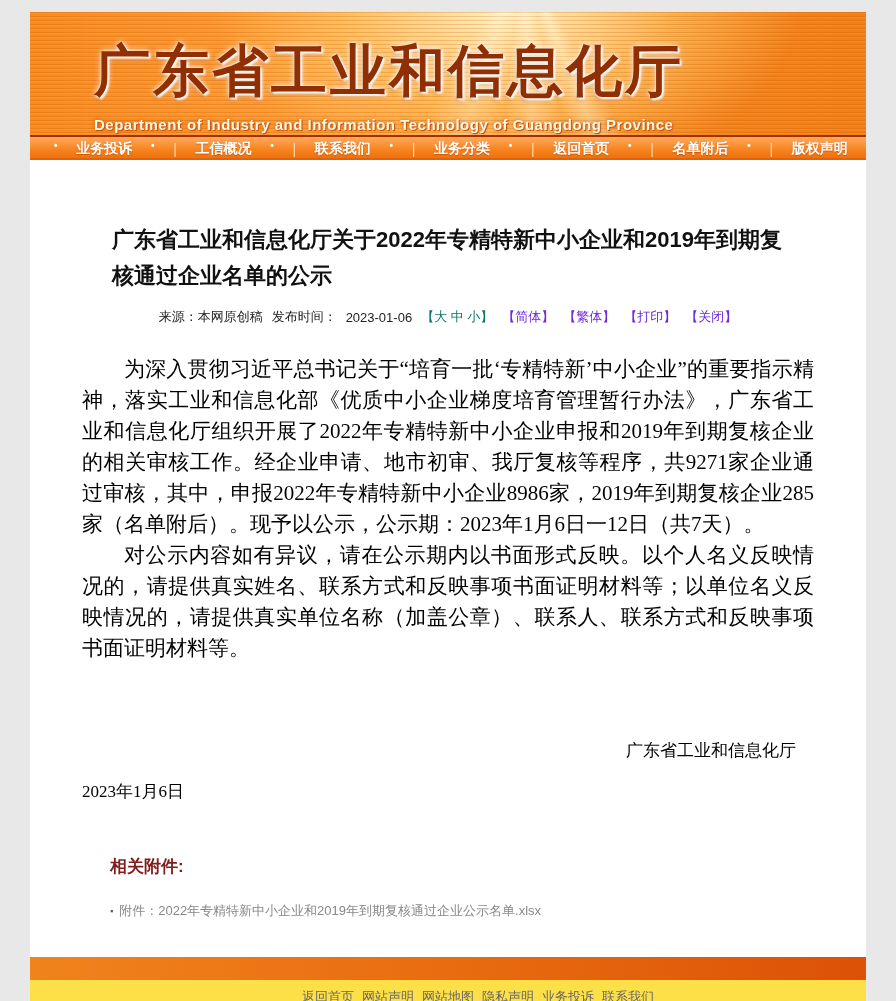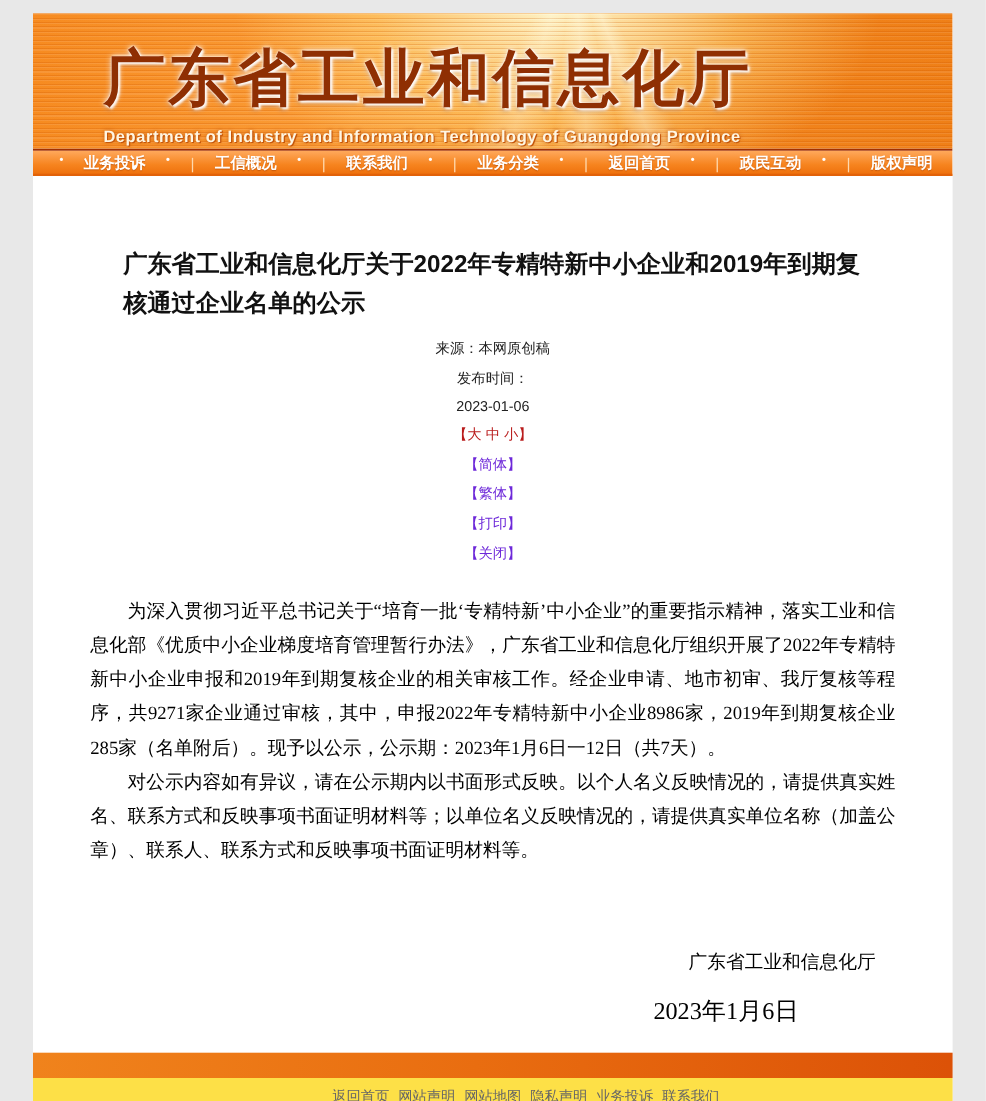--- a/index.html
+++ b/index.html
@@ -52,34 +52,34 @@
   .nav-pipe { color:#ffd9ae; font-weight:normal; }
   
   .main { padding:0 52px; }
   .article-title {
     margin:62px 30px 0 30px; text-align:left;
     font-size:22px; font-weight:bold; color:#111; line-height:36px;
     font-family:"Liberation Sans","DejaVu Sans",sans-serif;
   }
   .meta {
     margin-top:14px; text-align:center; font-size:13px; color:#333;
-    display:flex; justify-content:center; gap:9px; align-items:center;flex-direction:column;
+    display:flex; justify-content:center; gap:9px; align-items:center;
   }
   .meta .m-strong { color:#222; }
-  .meta .m-gray { color:#b91c1c; }
+  .meta .m-gray { color:#0f766e; }
   .meta .m-btn { color:#6d28d9; cursor:pointer; }
   .body-text { margin-top:28px; font-family:"Liberation Serif","DejaVu Serif",serif; }
   .body-text p {
-    font-size:17px; line-height:31px; color:#000; text-indent:2em; text-align:justify;
+    font-size:21px; line-height:31px; color:#000; text-indent:2em; text-align:justify;
   }
   .para-gap { margin-top:0; }
   .attach-line { margin-top:38px; }
   .sig-block { margin-top:75px; }
   .signature { text-align:right; padding-right:18px; font-size:17px; color:#000; }
-  .sig-date { text-align:right; padding-right:88px; margin-top:18px; font-size:22px; color:#000; }
+  .sig-date { padding-right:88px; margin-top:18px; font-size:17px; color:#000; }
   .contact { margin-top:16px; }
   
   .related { margin-top:52px; padding-left:28px; }
   .related-heading { font-size:17px; font-weight:bold; color:#7f1d1d; }
   .related-item { margin-top:24px; font-size:13px; color:#888; display:flex; align-items:center; gap:6px; }
   .related-item .sq { color:#555; font-size:9px; }
   .related-item a { color:#888; text-decoration:none; cursor:pointer; }
   
   .footer-bar {
     position:absolute; left:0; bottom:33px; width:896px; height:23px;
@@ -125,21 +125,21 @@
     <span class="nav-pipe">|</span>
     <span class="nav-item">联系我们</span>
     <span class="nav-dot">•</span>
     <span class="nav-pipe">|</span>
     <span class="nav-item">业务分类</span>
     <span class="nav-dot">•</span>
     <span class="nav-pipe">|</span>
     <span class="nav-item">返回首页</span>
     <span class="nav-dot">•</span>
     <span class="nav-pipe">|</span>
-    <span class="nav-item">政民互动</span>
+    <span class="nav-item">名单附后</span>
     <span class="nav-dot">•</span>
     <span class="nav-pipe">|</span>
     <span class="nav-item">版权声明</span>
   </div>
 
   <div class="main">
     <h1 class="article-title">广东省工业和信息化厅关于2022年专精特新中小企业和2019年到期复核通过企业名单的公示</h1>
 
     <div class="meta">
       <span class="m-strong">来源：本网原创稿</span>

